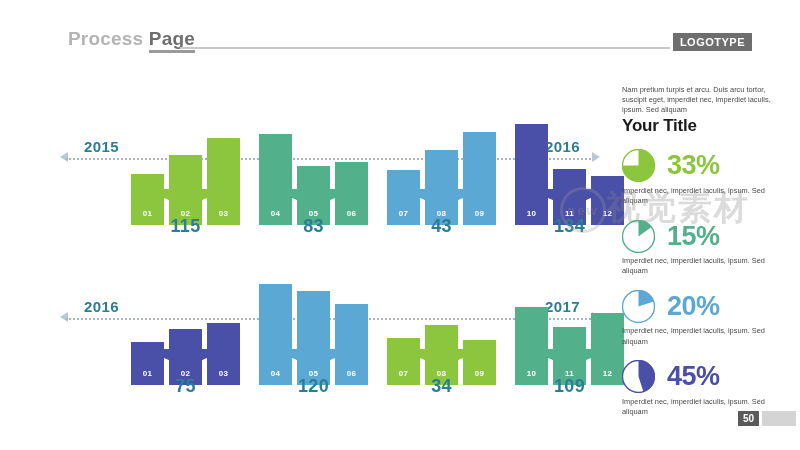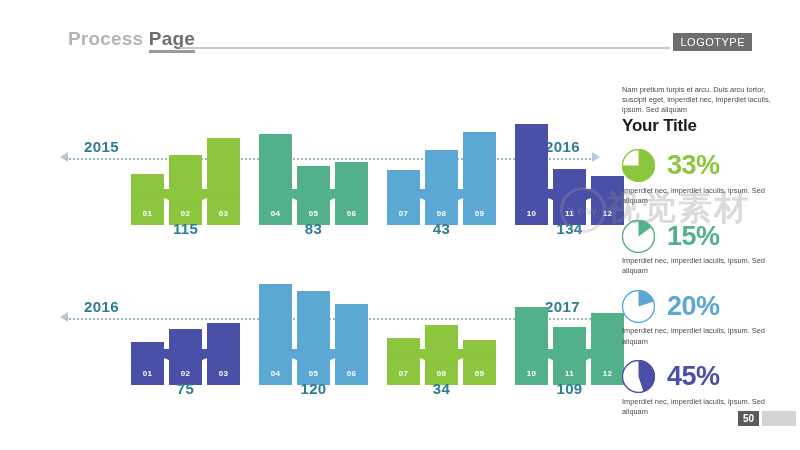--- a/index.html
+++ b/index.html
@@ -36,21 +36,21 @@
     left: 180px; top: 19px;
     width: 490px; height: 2px;
     background: #c9c9c9;
   }
   #logotype {
     position: absolute;
     right: 48px; top: 33px;
     background: #6e6e6e;
     color: #ffffff;
     font-size: 11px;
-    font-weight: normal;
+    font-weight: bold;
     letter-spacing: 0.5px;
     padding: 3px 7px 3px 7px;
     line-height: 12px;
   }
 
   
   .chart-block { position: absolute; left: 0; width: 620px; }
   #chart-1 { top: 80px; height: 145px; }
   #chart-2 { top: 240px; height: 145px; }
 
@@ -100,21 +100,21 @@
   .bar-stack { position: absolute; bottom: 0; }
   .bar-body { position: absolute; left: 0; bottom: 0; width: 100%; }
 
   
   .group-arrow { position: absolute; bottom: 14px; height: 22px; }
   .group-arrow svg { display: block; }
   .group-total {
     position: absolute;
     bottom: -12px;
     text-align: center;
-    font-size: 15px;
+    font-size: 18px;
     font-weight: bold;
     color: #2b7e94;
     letter-spacing: 0.3px;
   }
 
   
   #panel {
     position: absolute;
     left: 622px; top: 85px;
     width: 162px;

